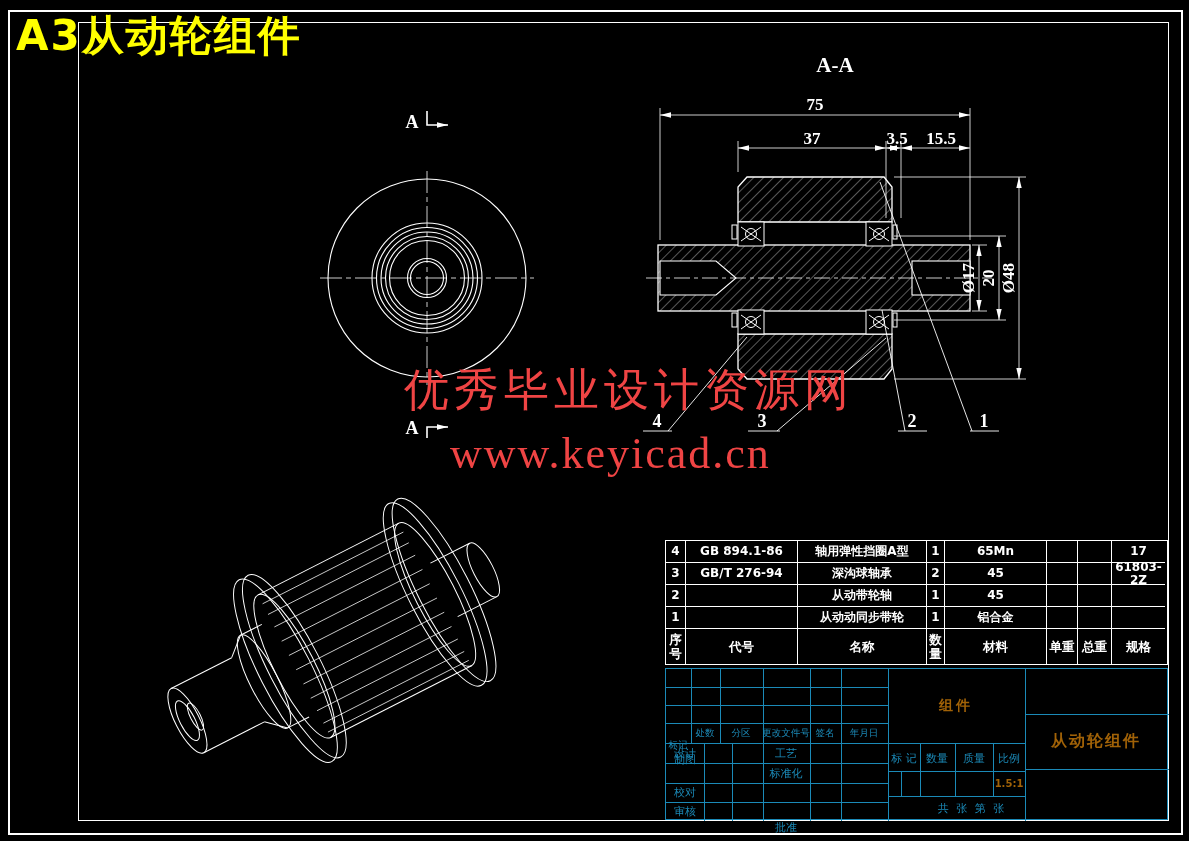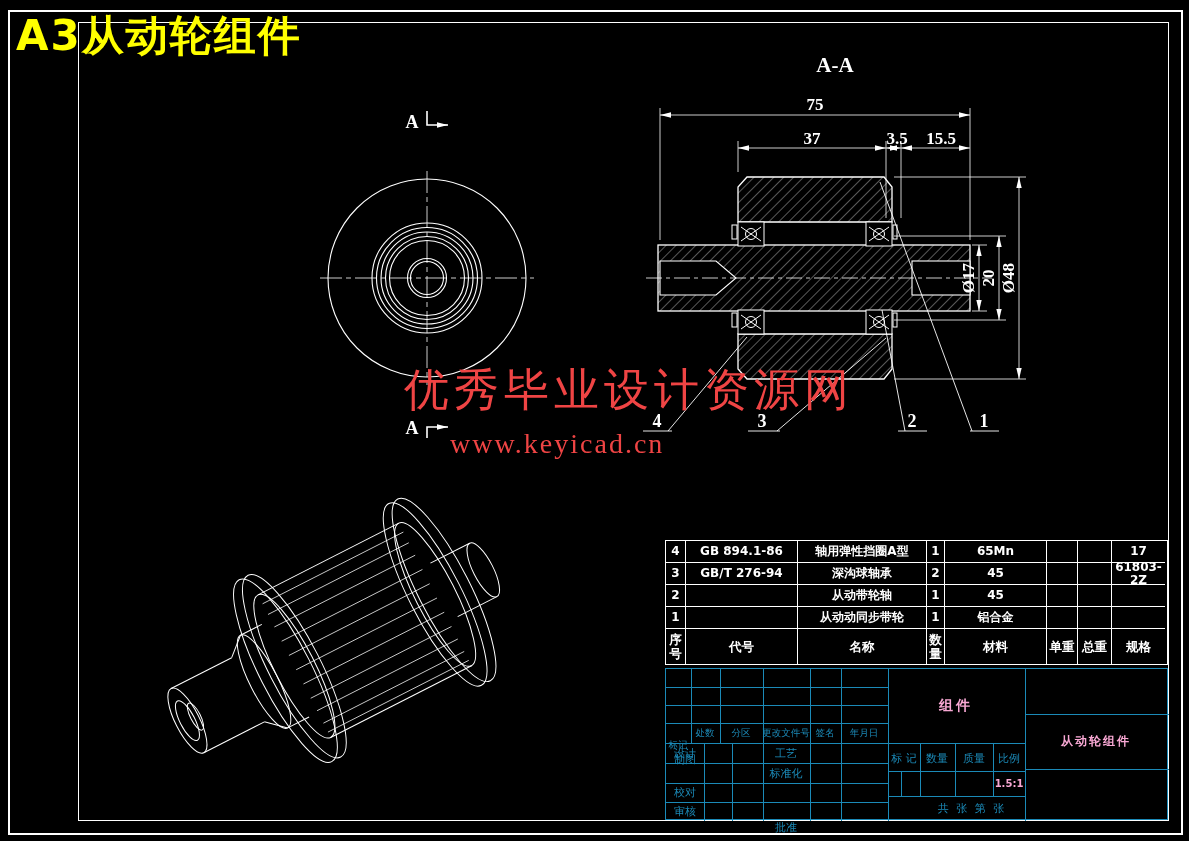--- a/index.html
+++ b/index.html
@@ -9,39 +9,39 @@
   .abs{position:absolute;}
   
   .outer-frame{left:8px;top:10px;width:1171px;height:821px;border:2px solid #fff;}
   .inner-frame{left:78px;top:22px;width:1089px;height:797px;border:1.5px solid #fff;}
   
   .main-title{left:16px;top:8px;color:#ffff00;font-size:42px;font-weight:bold;
               letter-spacing:2px;white-space:nowrap;}
   
   .wm{color:#ef4444;font-family:"Liberation Serif",serif;white-space:nowrap;}
   .wm1{left:404px;top:360px;font-size:45px;letter-spacing:5px;}
-  .wm2{left:450px;top:428px;font-size:28px;letter-spacing:2px;}
+  .wm2{left:450px;top:428px;font-size:44px;letter-spacing:2px;}
   
   .bom{left:665px;top:540px;width:503px;height:125px;border:1px solid #fff;
        display:grid;grid-template-columns:20px 112px 129px 18px 102px 31px 34px 53px;
        grid-template-rows:22px 22px 22px 22px 35px;box-sizing:border-box;color:#fff;}
   .bom .c{border-right:1px solid #fff;border-bottom:1px solid #fff;box-sizing:border-box;
           display:flex;align-items:center;justify-content:center;text-align:center;
           font-size:12px;font-weight:600;overflow:hidden;line-height:1.05;}
   .bom .c.last{border-right:none;}
   .bom .c.hdr{font-size:12.5px;}
   .bom .c.bot{border-bottom:none;}
   
   .tb{left:665px;top:668px;width:503px;height:152px;border:1px solid #169;
       border-color:#1b8ab8;box-sizing:border-box;color:#1b8ab8;}
   .tb .vl{position:absolute;width:1px;background:#1b8ab8;}
   .tb .hl{position:absolute;height:1px;background:#1b8ab8;}
   .tb .lb{position:absolute;font-size:11px;white-space:nowrap;transform:translate(-50%,-50%);}
   .tb .lb.sm{font-size:9.5px;}
-  .tb .wt{color:#f9a8d4;font-weight:bold;}
+  .tb .wt{color:#a16207;font-weight:bold;}
   svg text{fill:#fff;}
   .dimtxt{font-family:"Liberation Serif",serif;font-size:17px;font-weight:bold;}
   .balloontxt{font-family:"Liberation Serif",serif;font-size:18px;font-weight:bold;}
   .seclabel{font-family:"Liberation Serif",serif;font-size:21px;font-weight:bold;}
 </style>
 </head>
 <body>
 
 <div id="stage">
 
@@ -312,16 +312,16 @@
     <div class="lb" style="left:120px;top:142px;margin-top:16px;">批准</div>
 
     <div class="lb" style="left:238px;top:89px;">标 记</div>
     <div class="lb" style="left:271px;top:89px;">数量</div>
     <div class="lb" style="left:308px;top:89px;text-align:right;">质量</div>
     <div class="lb" style="left:343px;top:89px;">比例</div>
 
     <div class="lb wt" style="left:343px;top:114px;font-size:10px;">1.5:1</div>
     <div class="lb" style="left:306px;top:139px;letter-spacing:2px;">共    张 第    张</div>
     <div class="lb wt" style="left:290px;top:37px;font-size:14px;letter-spacing:3px;">组件</div>
-    <div class="lb wt" style="left:430px;top:72px;font-size:12px;letter-spacing:2px;">从动轮组件</div>
+    <div class="lb wt" style="left:430px;top:72px;font-size:16px;letter-spacing:2px;">从动轮组件</div>
   </div>
 
 </div>
 
 </body></html>

